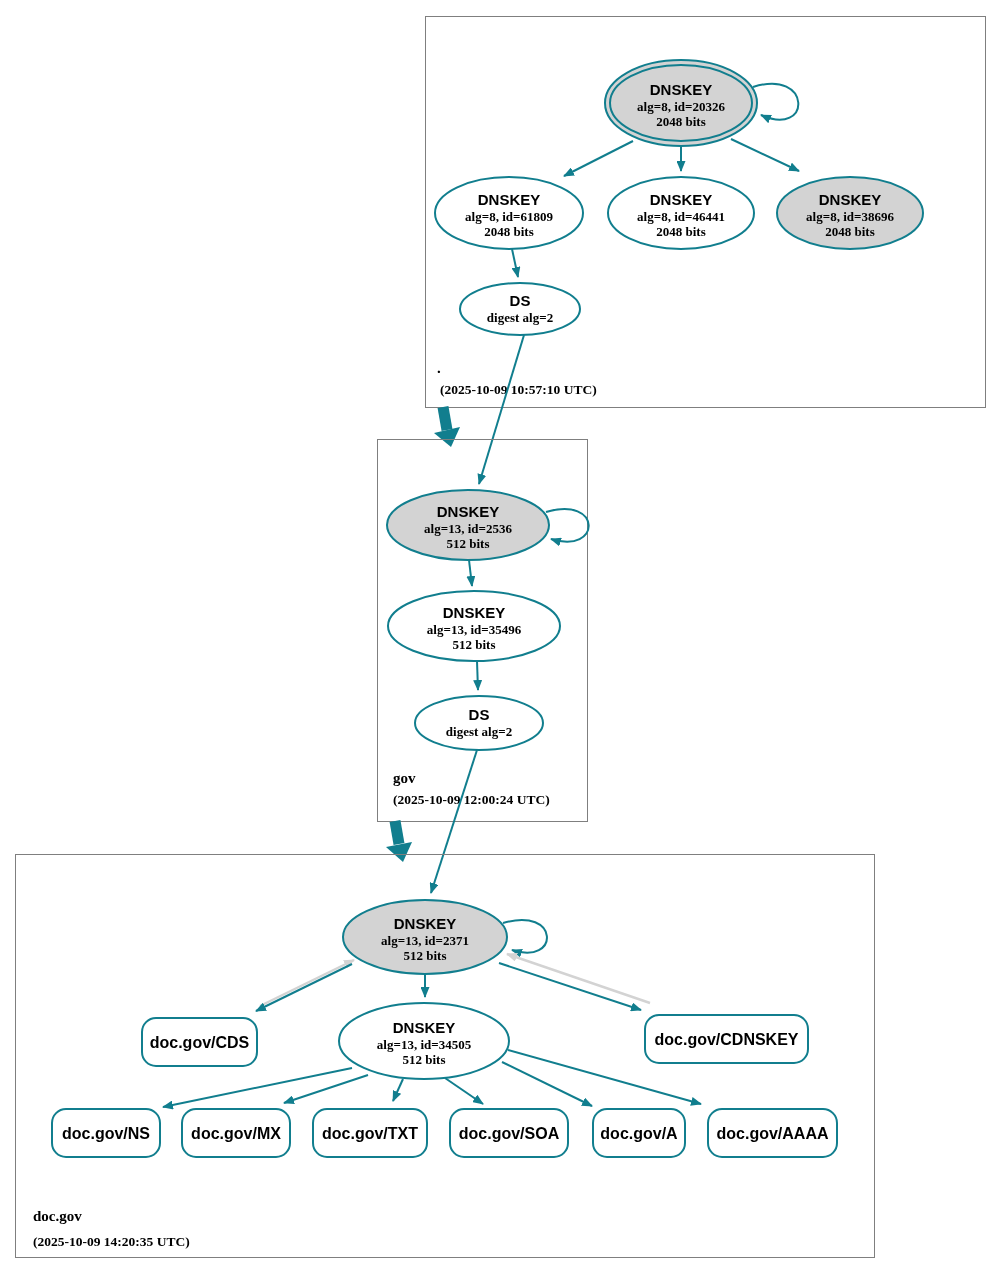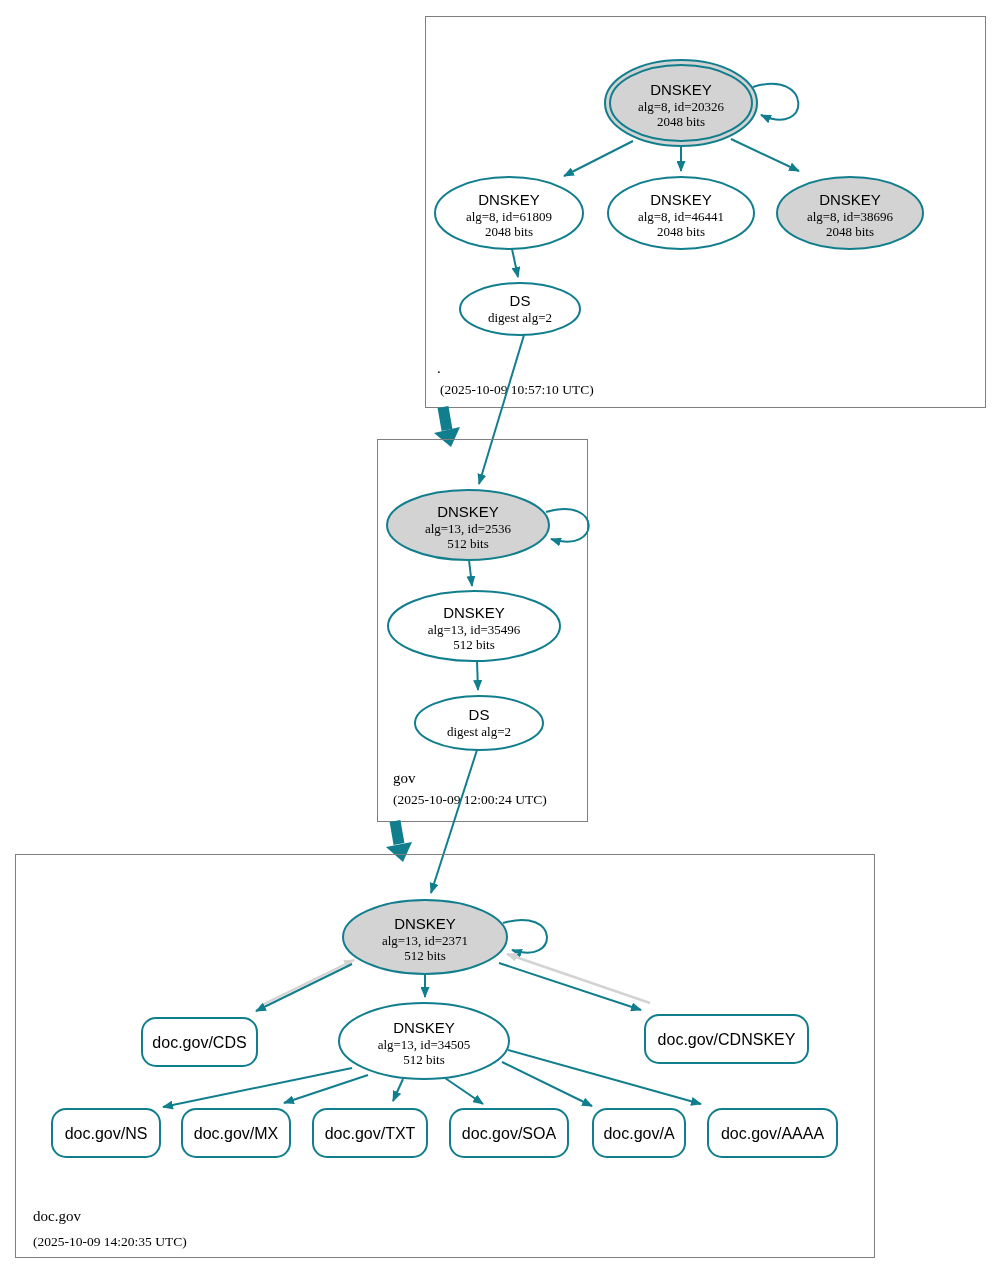--- a/index.html
+++ b/index.html
@@ -5,20 +5,21 @@
   html, body {
     margin: 0;
     padding: 0;
     background: #ffffff;
   }
   .stage {
     position: relative;
     width: 999px;
     height: 1278px;
     background: #ffffff;
+    font-weight: bold;
   }
   svg { display: block; }
 
   .zone-box { fill: none; stroke: #7f7f7f; stroke-width: 1; }
 
   .node-ellipse { stroke: #117e8e; stroke-width: 2; }
   .fill-signing { fill: #d3d3d3; }
   .fill-plain   { fill: #ffffff; }
   .inner-ring   { fill: none; stroke: #117e8e; stroke-width: 2; }
 

